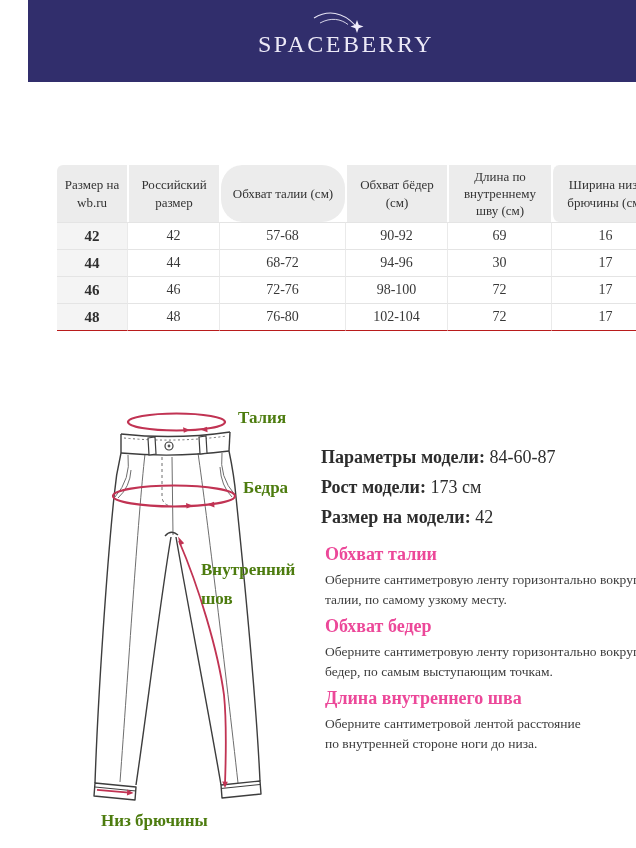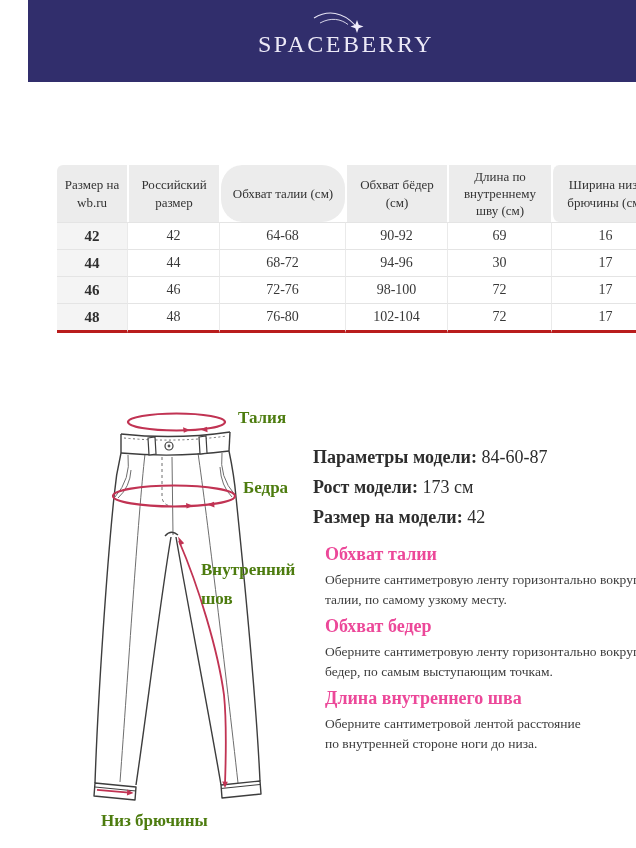--- a/index.html
+++ b/index.html
@@ -22,33 +22,33 @@
   .size-table th:last-child{border-top-right-radius:6px;}
   .size-table th:nth-child(1){width:70px;}
   .size-table th:nth-child(2){width:92px;}
   .size-table th:nth-child(3){width:126px;border-radius:23px;}
   .size-table th:nth-child(4){width:102px;}
   .size-table th:nth-child(5){width:104px;}
   .size-table th:nth-child(6){width:108px;border-radius:8px;}
   .size-table td{background:#fff;border-top:1px solid #e4e4e4;text-align:center;font-size:14px;
     color:#383838;height:26px;vertical-align:middle;padding:0 4px;}
   .size-table td + td{border-left:1px solid #eaeaea;}
-  .size-table tbody tr:last-child td{border-bottom:3px solid #b91c1c;}
+  .size-table tbody tr:last-child td{border-bottom:1px solid #b91c1c;}
   .size-table td.rowhead{background:#f4f4f4;font-weight:700;font-size:15px;color:#2e2e2e;}
   
   .diagram{position:absolute;left:55px;top:395px;width:215px;height:445px;}
   .diagram svg{position:absolute;left:0;top:0;}
   .dlabel{position:absolute;font-size:17px;font-weight:700;color:#4d7c0f;white-space:nowrap;}
   .dlabel-waist{left:155px;top:13px;}
   .dlabel-hips{left:160px;top:83px;}
   .dlabel-inseam{left:118px;top:160px;line-height:29px;}
   .dlabel-inseam span{display:block;}
   .dlabel-hem{left:18px;top:416px;}
   
-  .model-info{position:absolute;left:285px;top:442px;font-size:18px;line-height:30px;color:#2d2d2d;}
+  .model-info{position:absolute;left:293px;top:442px;font-size:18px;line-height:30px;color:#2d2d2d;}
   .mi-label{font-weight:700;}
   .mi-value{font-weight:400;}
   .guide{position:absolute;left:297px;top:544px;width:332px;}
   .guide section{margin:0 0 6px 0;}
   .guide h3{margin:0;font-size:18px;line-height:20px;font-weight:700;color:#ec4899;}
   .guide p{margin:6px 0 0 0;font-size:13.5px;line-height:20px;color:#3c3c3c;white-space:pre-line;}
 </style>
 </head>
 <body>
 
@@ -71,21 +71,21 @@
         <th>Обхват талии (см)</th>
         <th>Обхват бёдер (см)</th>
         <th>Длина по внутреннему шву (см)</th>
         <th>Ширина низа брючины (см)</th>
       </tr>
     </thead>
     <tbody>
       <tr>
         <td class="rowhead">42</td>
         <td>42</td>
-        <td>64-68</td>
+        <td>57-68</td>
         <td>90-92</td>
         <td>69</td>
         <td>16</td>
       </tr>
       <tr>
         <td class="rowhead">44</td>
         <td>44</td>
         <td>68-72</td>
         <td>94-96</td>
         <td>30</td>

